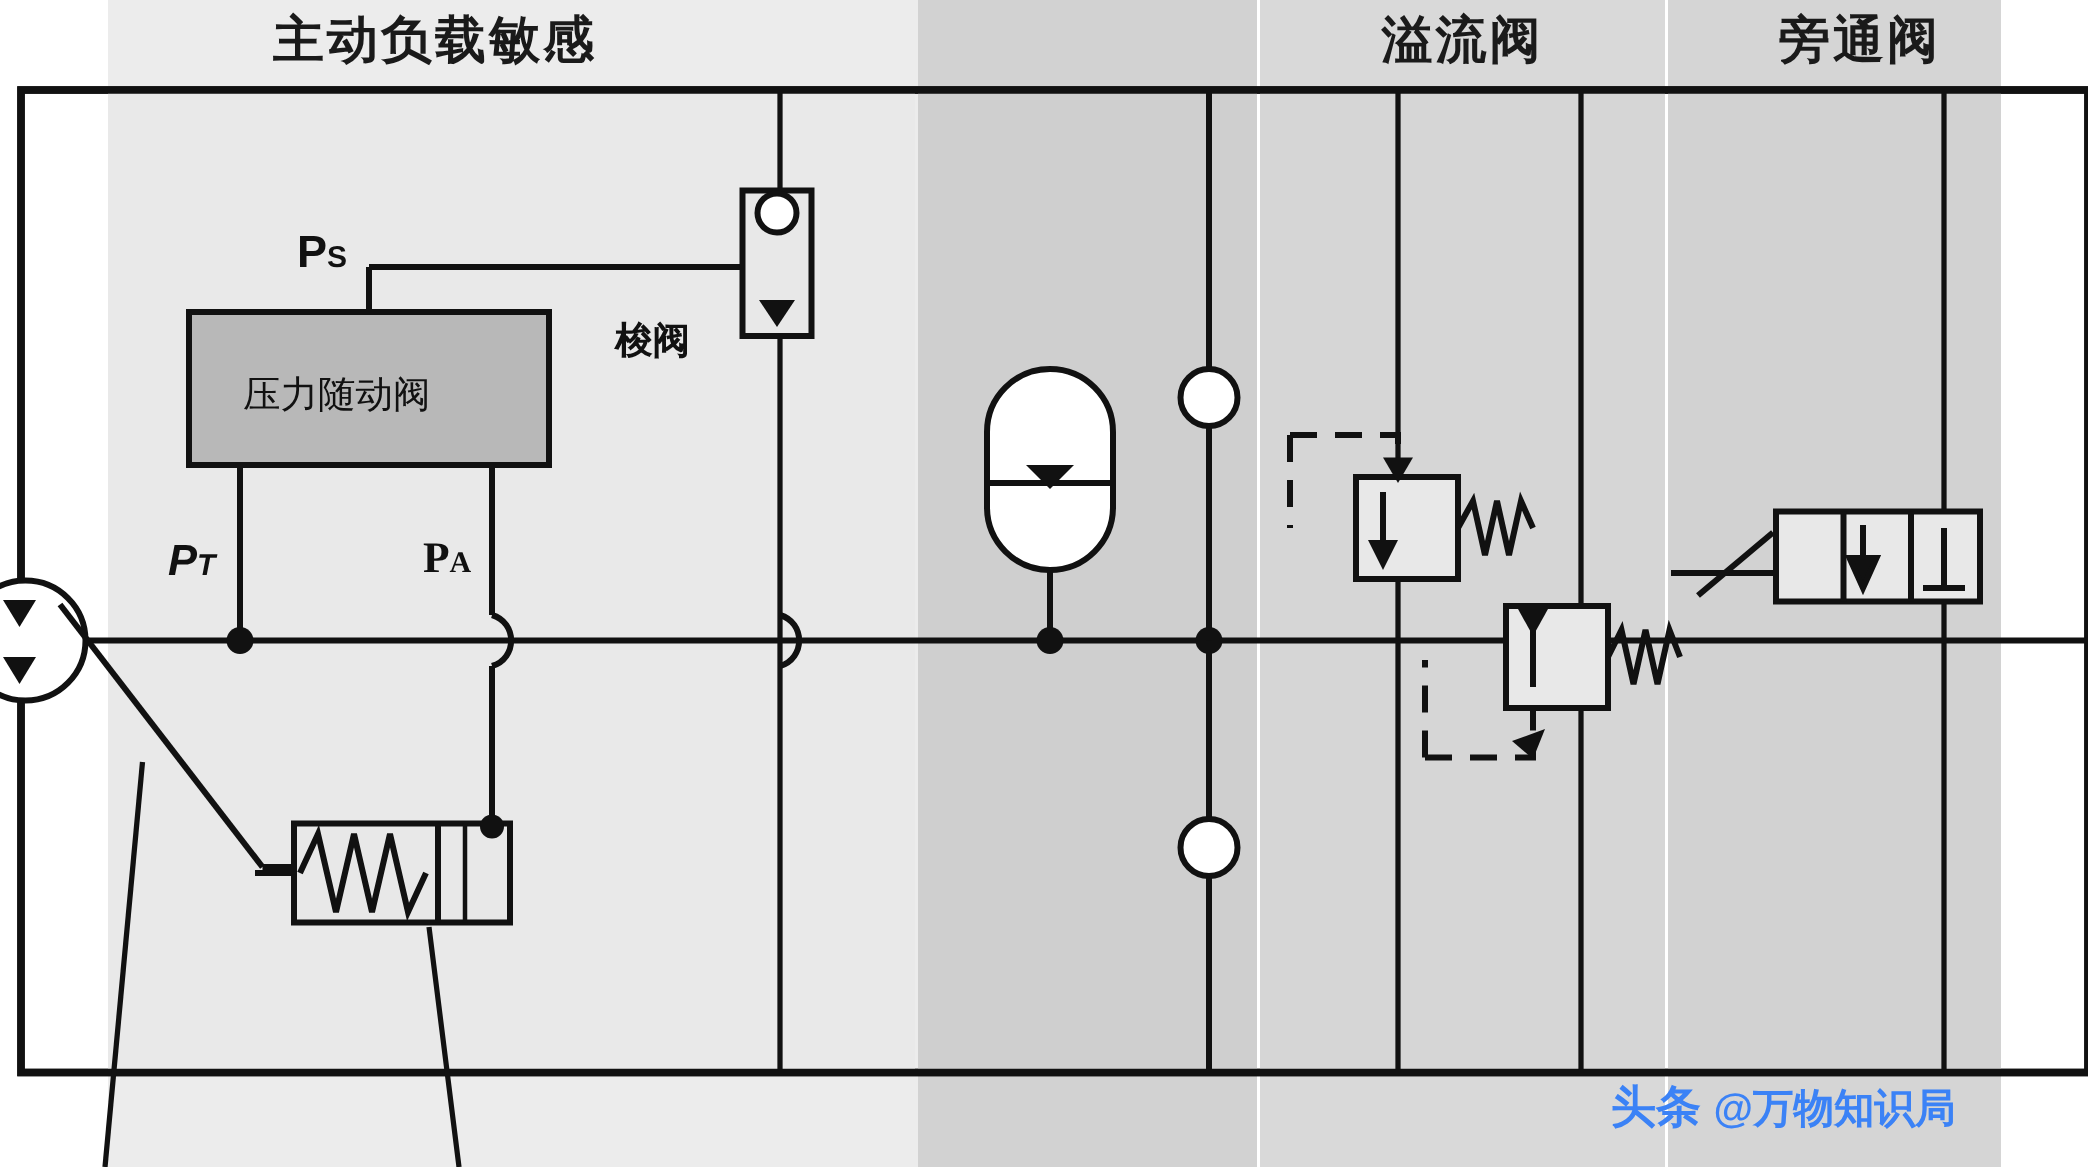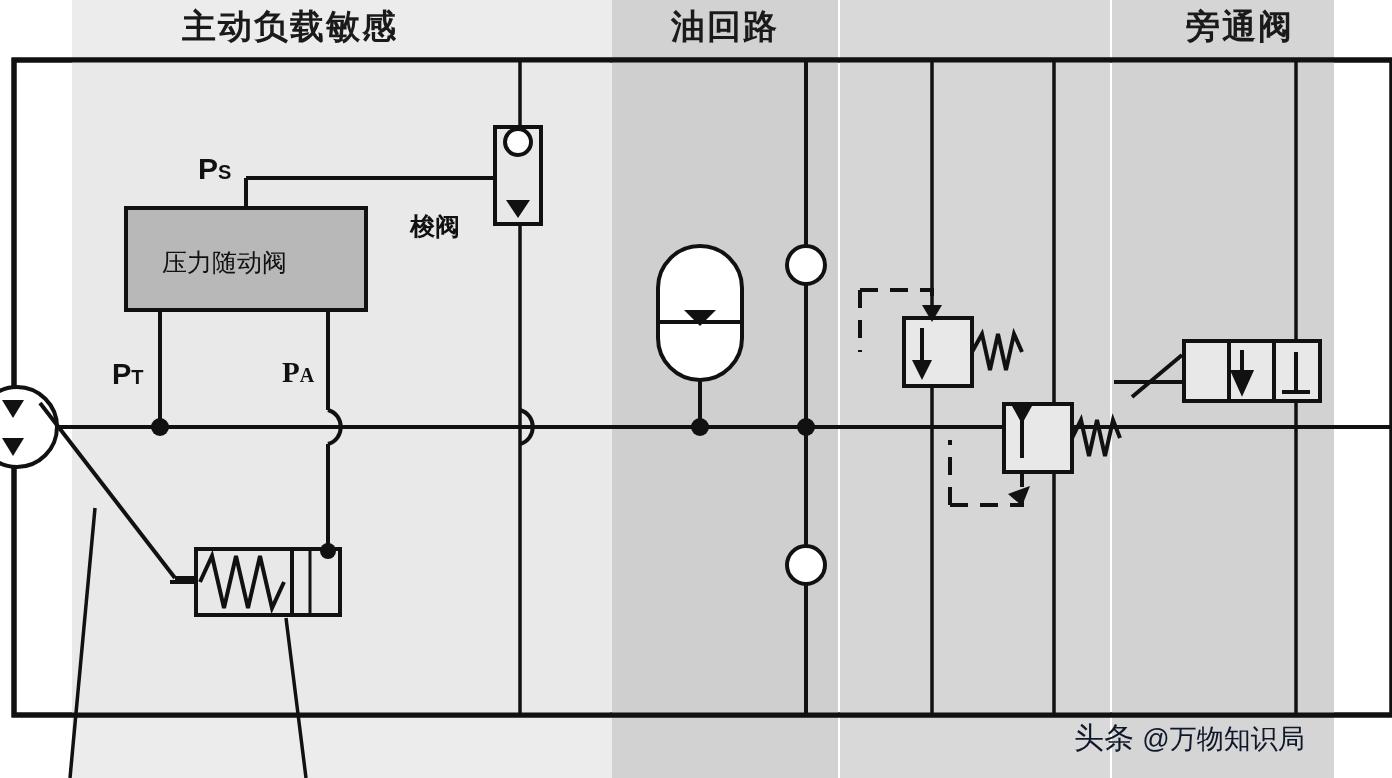--- a/index.html
+++ b/index.html
@@ -45,38 +45,38 @@
     color: #111;
   }
   .lbl-ps { font-size: 30px; font-weight: bold; text-align: center; }
   .lbl-sub { font-size: 20px; font-weight: bold; }
   .cn-med { font-size: 25px; font-weight: bold; margin-top: 17px; }
   .cn-box { font-size: 25px; font-weight: normal; }
   .lbl-pt { font-size: 29px; font-weight: bold; }
   .watermark {
     position: absolute;
     font-size: 30px;
-    color: #0f172a;
-    font-weight: normal;
+    color: #3b82f6;
+    font-weight: bold;
     white-space: nowrap;
   }
   .wm-at { font-size: 27px; }
 </style>
 </head>
 <body>
 
 <div id="stage">
 
   <div class="band" style="left:72px; width:540px; background:#ececec;"></div>
   <div class="band" style="left:612px; width:226px; background:#d2d2d2;"></div>
   <div class="band" style="left:840px; width:270px; background:#d9d9d9;"></div>
   <div class="band" style="left:1112px; width:222px; background:#d5d5d5;"></div>
 
   <div class="band-label" style="left:72px; width:436px;">主动负载敏感</div>
-  <div class="band-label" style="left:612px; width:226px;">油回路</div>
+  <div class="band-label" style="left:840px; width:270px;">溢流阀</div>
   <div class="band-label" style="left:1112px; width:256px;">旁通阀</div>
 
   <svg class="diagram" viewBox="0 0 1392 778">
     <g stroke="#111" fill="none" stroke-width="4">
 
       <rect x="14" y="60" width="1378" height="655" stroke-width="5"></rect>
 
       <rect x="72" y="62" width="538" height="651" fill="#e9e9e9" stroke="none"></rect>
       <rect x="612" y="62" width="226" height="651" fill="#cfcfcf" stroke="none"></rect>
       <rect x="840" y="62" width="270" height="651" fill="#d6d6d6" stroke="none"></rect>
@@ -167,21 +167,21 @@
   </svg>
 
   <div class="txt lbl-ps" style="left:198px; top:152px;">
     <span>P</span><span class="lbl-sub">S</span>
   </div>
 
   <div class="txt cn-med" style="left:410px; top:193px;">梭阀</div>
 
   <div class="txt cn-box" style="left:162px; top:246px;">压力随动阀</div>
 
-  <div class="txt lbl-pt" style="left:112px; top:358px;">
+  <div class="txt lbl-pt" style="left:112px; top:358px;font-style:italic;">
     <span>P</span><span class="lbl-sub">T</span>
   </div>
 
   <div class="txt lbl-pt" style="left:282px; top:356px;font-family:Liberation Serif, serif;">
     <span>P</span><span class="lbl-sub">A</span>
   </div>
 
   <div class="txt cn-med" style="left:268px; top:762px; color:#333;">电磁阀</div>
 
   <div class="watermark" style="left:1074px; top:718px;">

